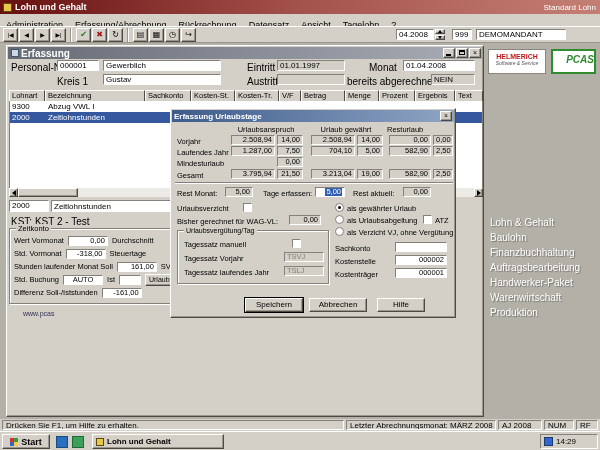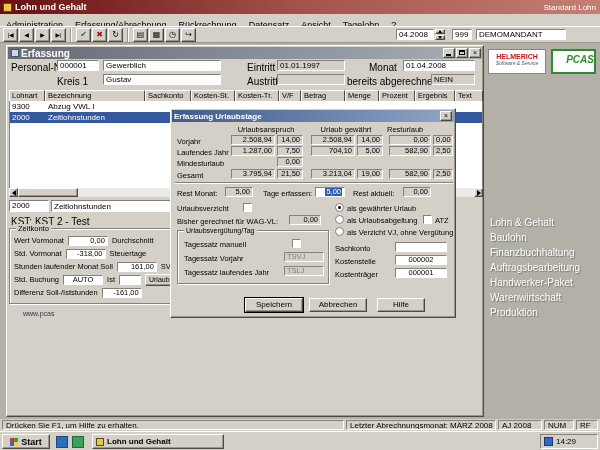--- a/index.html
+++ b/index.html
@@ -22,21 +22,21 @@
 .grow{display:flex;height:11px;font-size:8px;line-height:11px}
 .gcell{padding:0 2px;overflow:hidden;white-space:nowrap;flex:none}
 .sel{background:#35589e;color:#fff}
 .group{position:absolute;border:1px solid #84807a;box-shadow:inset 1px 1px 0 #fff,1px 1px 0 #fff}
 .gtitle{position:absolute;top:-5px;left:6px;background:#d4d0c8;padding:0 2px;font-size:7.5px;line-height:9px}
 .chk{position:absolute;width:9px;height:9px;background:#fff;border:1px solid;border-color:#84807a #fff #fff #84807a}
 .radio{position:absolute;width:9px;height:9px;border-radius:50%;background:#fff;border:1px solid #84807a}
 .radio.on::after{content:"";position:absolute;left:2px;top:2px;width:3px;height:3px;border-radius:50%;background:#000}
 .dlbl{position:absolute;font-size:7.5px;white-space:nowrap}
 .dfld{position:absolute;height:10px;background:#d4d0c8;border:1px solid;border-color:#84807a #fff #fff #84807a;font-size:7.5px;line-height:8px;padding:0 2px;text-align:right;white-space:nowrap;overflow:hidden}
-.dfld.wh{background:#fff;text-align:center}
+.dfld.wh{background:#fff;text-align:right}
 .pbtn{position:absolute;height:14px;background:#d4d0c8;border:1px solid;border-color:#fff #4d4a44 #4d4a44 #fff;box-shadow:inset -1px -1px 0 #9a968c;font-size:8px;text-align:center;line-height:12px}
 .ibtn{display:inline-block;height:12px;background:#d4d0c8;border:1px solid;border-color:#fff #4d4a44 #4d4a44 #fff;box-shadow:inset -1px -1px 0 #9a968c;font-size:7px;line-height:10px;padding:0 3px;flex:none;white-space:nowrap}
 .zrow{display:flex;align-items:center;height:13px;gap:4px;font-size:7.5px;white-space:nowrap}
 .zfld{display:inline-block;width:40px;height:10px;background:#fff;border:1px solid;border-color:#84807a #fff #fff #84807a;font-size:7.5px;line-height:8px;text-align:right;padding:0 2px;flex:none}
 .sb-panel{height:10px;border:1px solid;border-color:#84807a #fff #fff #84807a;font-size:8px;line-height:9px;padding:0 3px;white-space:nowrap;overflow:hidden}
 .tri-up{width:0;height:0;border-left:2px solid transparent;border-right:2px solid transparent;border-bottom:3px solid #000}
 .tri-down{width:0;height:0;border-left:2px solid transparent;border-right:2px solid transparent;border-top:3px solid #000}
 .tri-left{width:0;height:0;border-top:3px solid transparent;border-bottom:3px solid transparent;border-right:4px solid #000}
 .tri-right{width:0;height:0;border-top:3px solid transparent;border-bottom:3px solid transparent;border-left:4px solid #000}
 .sel-text{background:#2e5fb0;color:#fff;padding:0 1px}

